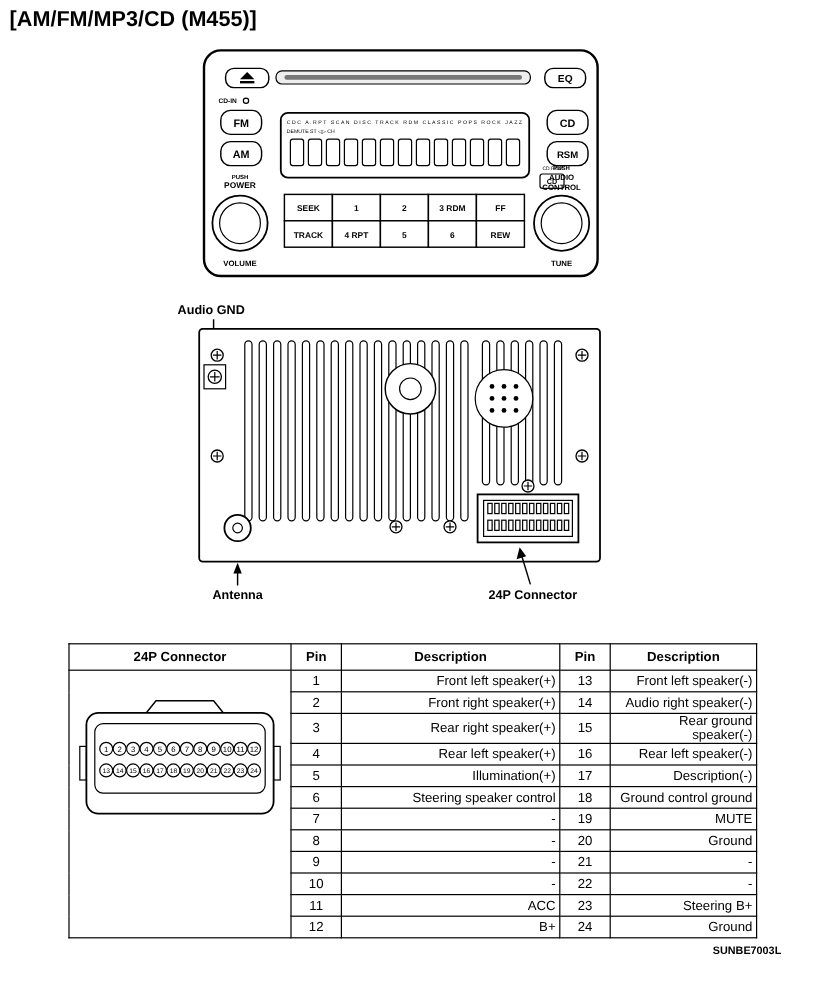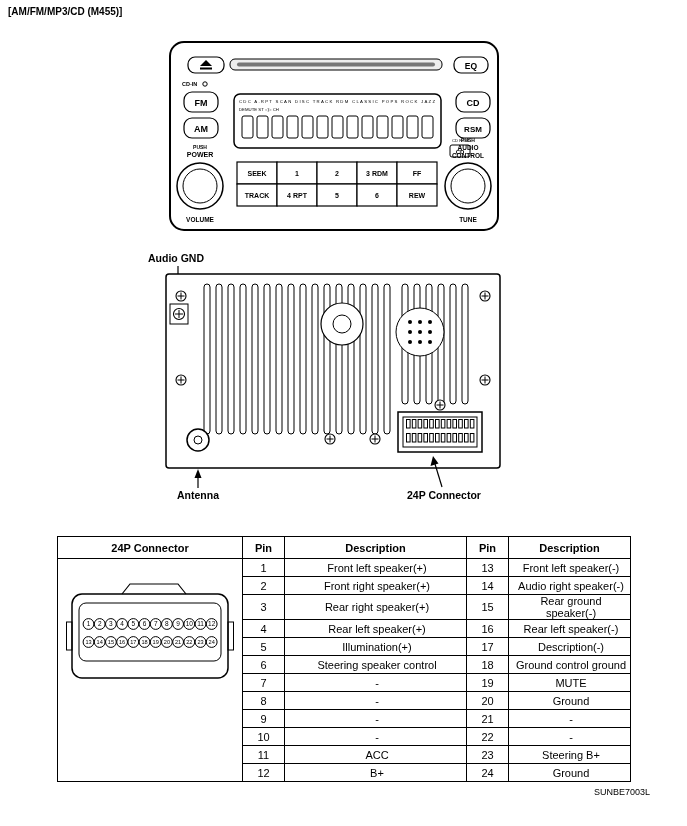--- a/index.html
+++ b/index.html
@@ -1,29 +1,29 @@
 <!DOCTYPE html>
 <html><head>
 <meta charset="utf-8">
 <style>
   html,body{margin:0;padding:0;}
   body{font-family:"Liberation Sans",sans-serif;background:#fff;color:#000;}
   .page{position:relative;width:687px;height:826px;background:#fff;overflow:hidden;}
-  .title{position:absolute;left:8px;top:6px;font-size:10px;font-weight:bold;}
+  .title{position:absolute;left:8px;top:6px;font-size:18px;font-weight:bold;}
   .radio-svg{position:absolute;left:164px;top:36px;}
   .rear-svg{position:absolute;left:146px;top:248px;}
   svg text{fill:#000;font-family:"Liberation Sans",sans-serif;}
   .pinout{position:absolute;left:57px;top:536px;width:573px;border-collapse:collapse;table-layout:fixed;font-size:11px;}
   .pinout th,.pinout td{border:1px solid #000;}
   .pinout th{height:21px;font-weight:bold;text-align:center;padding:0 2px;}
   .pinout td{height:17px;padding:0 3px;}
   td.pin-cell{text-align:center;}
-  td.desc-cell{text-align:center;padding-left:6px;}
+  td.desc-cell{text-align:right;padding-left:6px;}
   td.conn-cell{vertical-align:top;text-align:center;padding:14px 0 0 0;}
-  .doc-code{position:absolute;left:594px;top:787px;font-size:9px;}
+  .doc-code{position:absolute;left:594px;top:787px;font-size:9px;font-weight:bold;}
 </style>
 </head>
 <body>
 
 <div class="page">
 
   <div class="title">[AM/FM/MP3/CD (M455)]</div>
 
   <svg class="radio-svg" viewBox="0 0 336 198" width="336" height="198">
     <rect x="6" y="6" width="328" height="188" rx="14" fill="#fff" stroke="#000" stroke-width="2"></rect>

